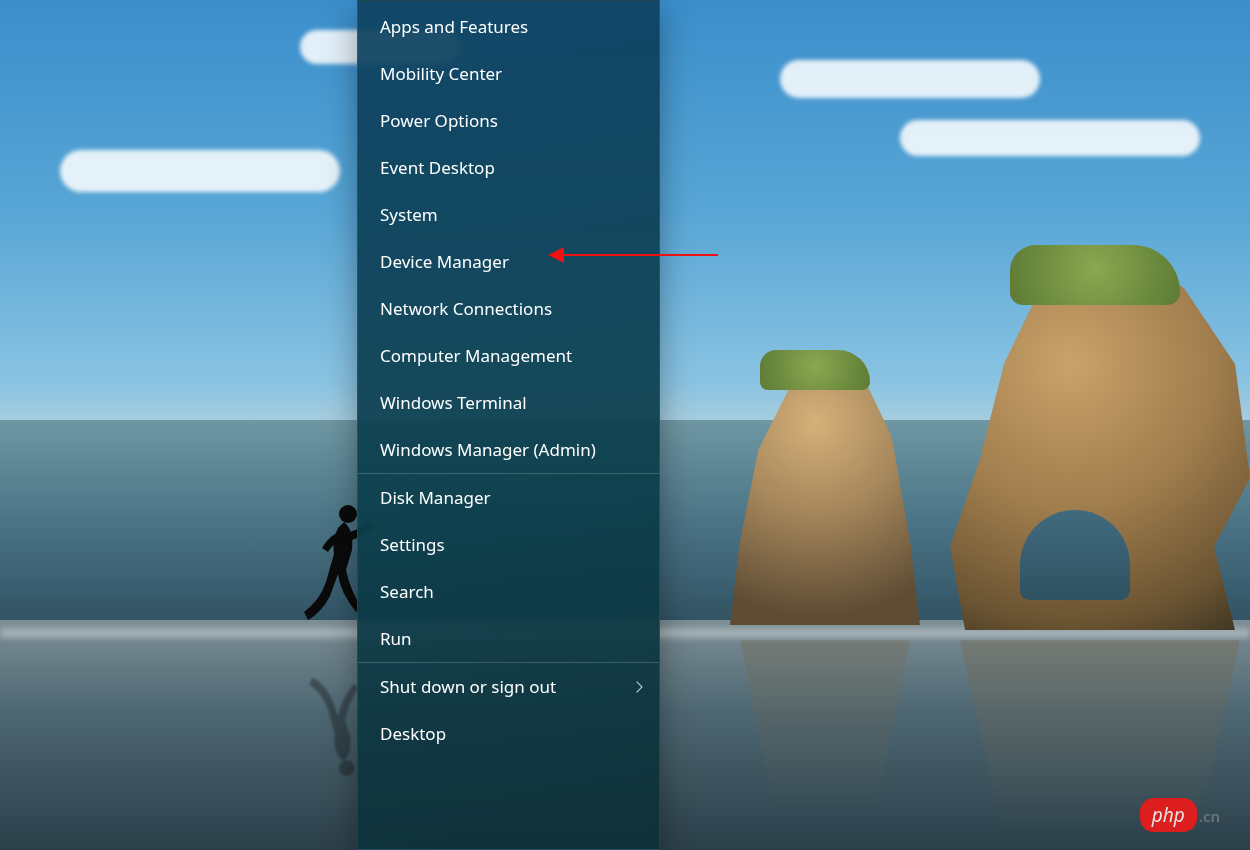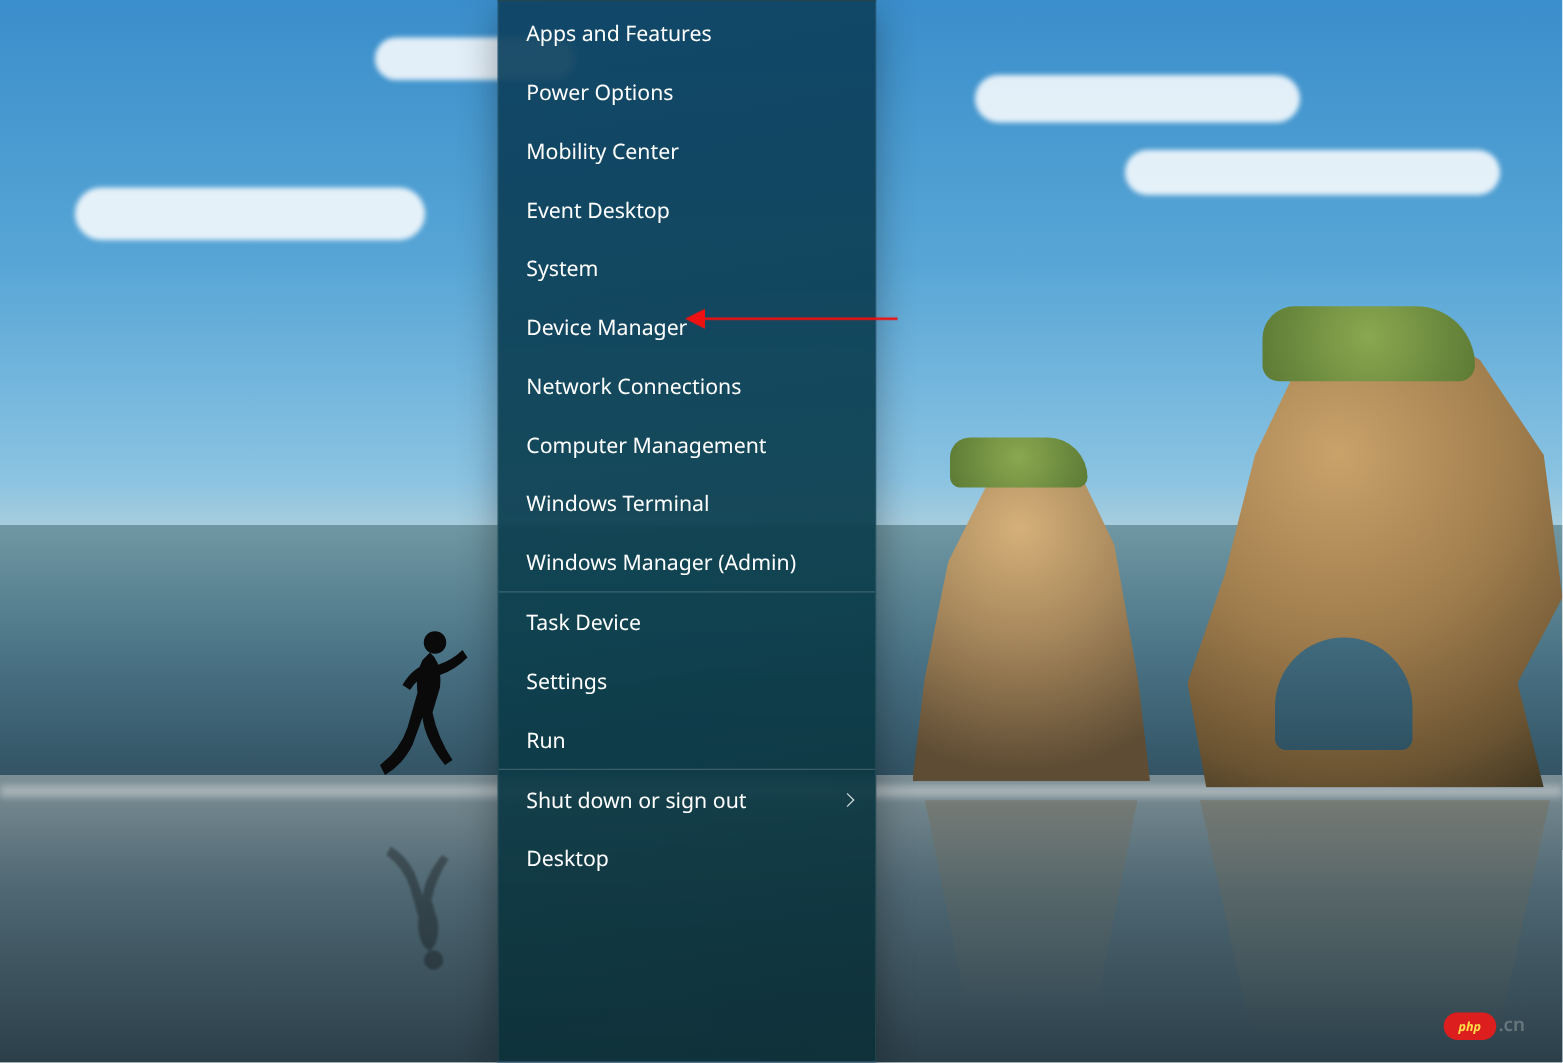--- a/index.html
+++ b/index.html
@@ -47,42 +47,41 @@
     position:absolute;top:0;left:357px;width:303px;height:850px;
     background:linear-gradient(170deg,rgba(14,66,97,.93) 0%,rgba(11,62,76,.93) 55%,rgba(14,48,56,.94) 100%);
     border:1px solid rgba(255,255,255,.08);
     box-shadow:0 10px 30px rgba(0,0,0,.35);
     backdrop-filter:blur(2px);
     color:#fff;
     font-size:17px;
     font-weight:400;
     box-sizing:border-box;
     padding-top:2px;
-    margin-left:41px;
   }
   .menu .item{
     position:relative;
     height:47px;line-height:47px;
     padding-left:22px;padding-right:40px;
     cursor:default;
     white-space:nowrap;
   }
   .menu .sep{height:1px;margin:0;background:rgba(255,255,255,.18);}
   .menu .chevron{
     position:absolute;right:18px;top:50%;transform:translateY(-50%);
     width:7px;height:7px;border-top:1.5px solid rgba(255,255,255,.8);border-right:1.5px solid rgba(255,255,255,.8);
     transform:translateY(-50%) rotate(45deg);
   }
   
   .arrow{position:absolute;top:247px;left:548px;width:170px;height:16px;pointer-events:none;}
   .arrow .shaft{position:absolute;top:7px;left:14px;right:0;height:2px;background:#e11;}
   .arrow .head{position:absolute;top:0;left:0;width:0;height:0;border-top:8px solid transparent;border-bottom:8px solid transparent;border-right:16px solid #e11;}
   
   .watermark{position:absolute;right:30px;bottom:18px;}
-  .watermark .pill{background:#dc1e1e;color:#fde047;font-weight:700;font-style:italic;font-size:10px;padding:4px 12px;border-radius:14px;display:inline-block;}
+  .watermark .pill{background:#dc1e1e;color:#e5e5e5;font-weight:400;font-style:italic;font-size:19px;padding:4px 12px;border-radius:14px;display:inline-block;}
   .watermark .faded{color:rgba(255,255,255,.25);font-weight:600;font-size:15px;margin-left:2px;margin-top:33px;}
 </style>
 </head>
 <body>
 
 <div class="desktop">
 
   <div class="sky"></div>
   <div class="cloud c1"></div>
   <div class="cloud c2"></div>
@@ -114,32 +113,33 @@
     <svg viewBox="0 0 80 140">
         <g fill="#0a0a0a">
       <circle cx="48" cy="14" r="9"></circle>
       <path d="M44 22 Q54 30 52 50 L46 70 Q50 90 62 108 L56 112 Q40 92 38 74 L30 96 Q22 112 8 120 L4 112 Q20 100 26 82 L34 54 Q32 40 38 28 Z"></path>
     </g>
       </svg>
   </div>
 
   <div class="menu" id="menu">
       <div class="item"><span>Apps and Features</span></div>
+      <div class="item"><span>Mobility Center</span></div>
       <div class="item"><span>Power Options</span></div>
-      <div class="item"><span>Mobility Center</span></div>
       <div class="item"><span>Event Desktop</span></div>
       <div class="item"><span>System</span></div>
       <div class="item"><span>Device Manager</span></div>
       <div class="item"><span>Network Connections</span></div>
       <div class="item"><span>Computer Management</span></div>
       <div class="item"><span>Windows Terminal</span></div>
       <div class="item"><span>Windows Manager (Admin)</span></div>
       <div class="sep"></div>
-      <div class="item"><span>Task Device</span></div>
+      <div class="item"><span>Disk Manager</span></div>
       <div class="item"><span>Settings</span></div>
+      <div class="item"><span>Search</span></div>
       <div class="item"><span>Run</span></div>
       <div class="sep"></div>
       <div class="item"><span>Shut down or sign out</span><span class="chevron"></span></div>
       <div class="item"><span>Desktop</span></div>
     </div>
 
   <div class="arrow">
     <div class="head"></div>
     <div class="shaft"></div>
   </div>

